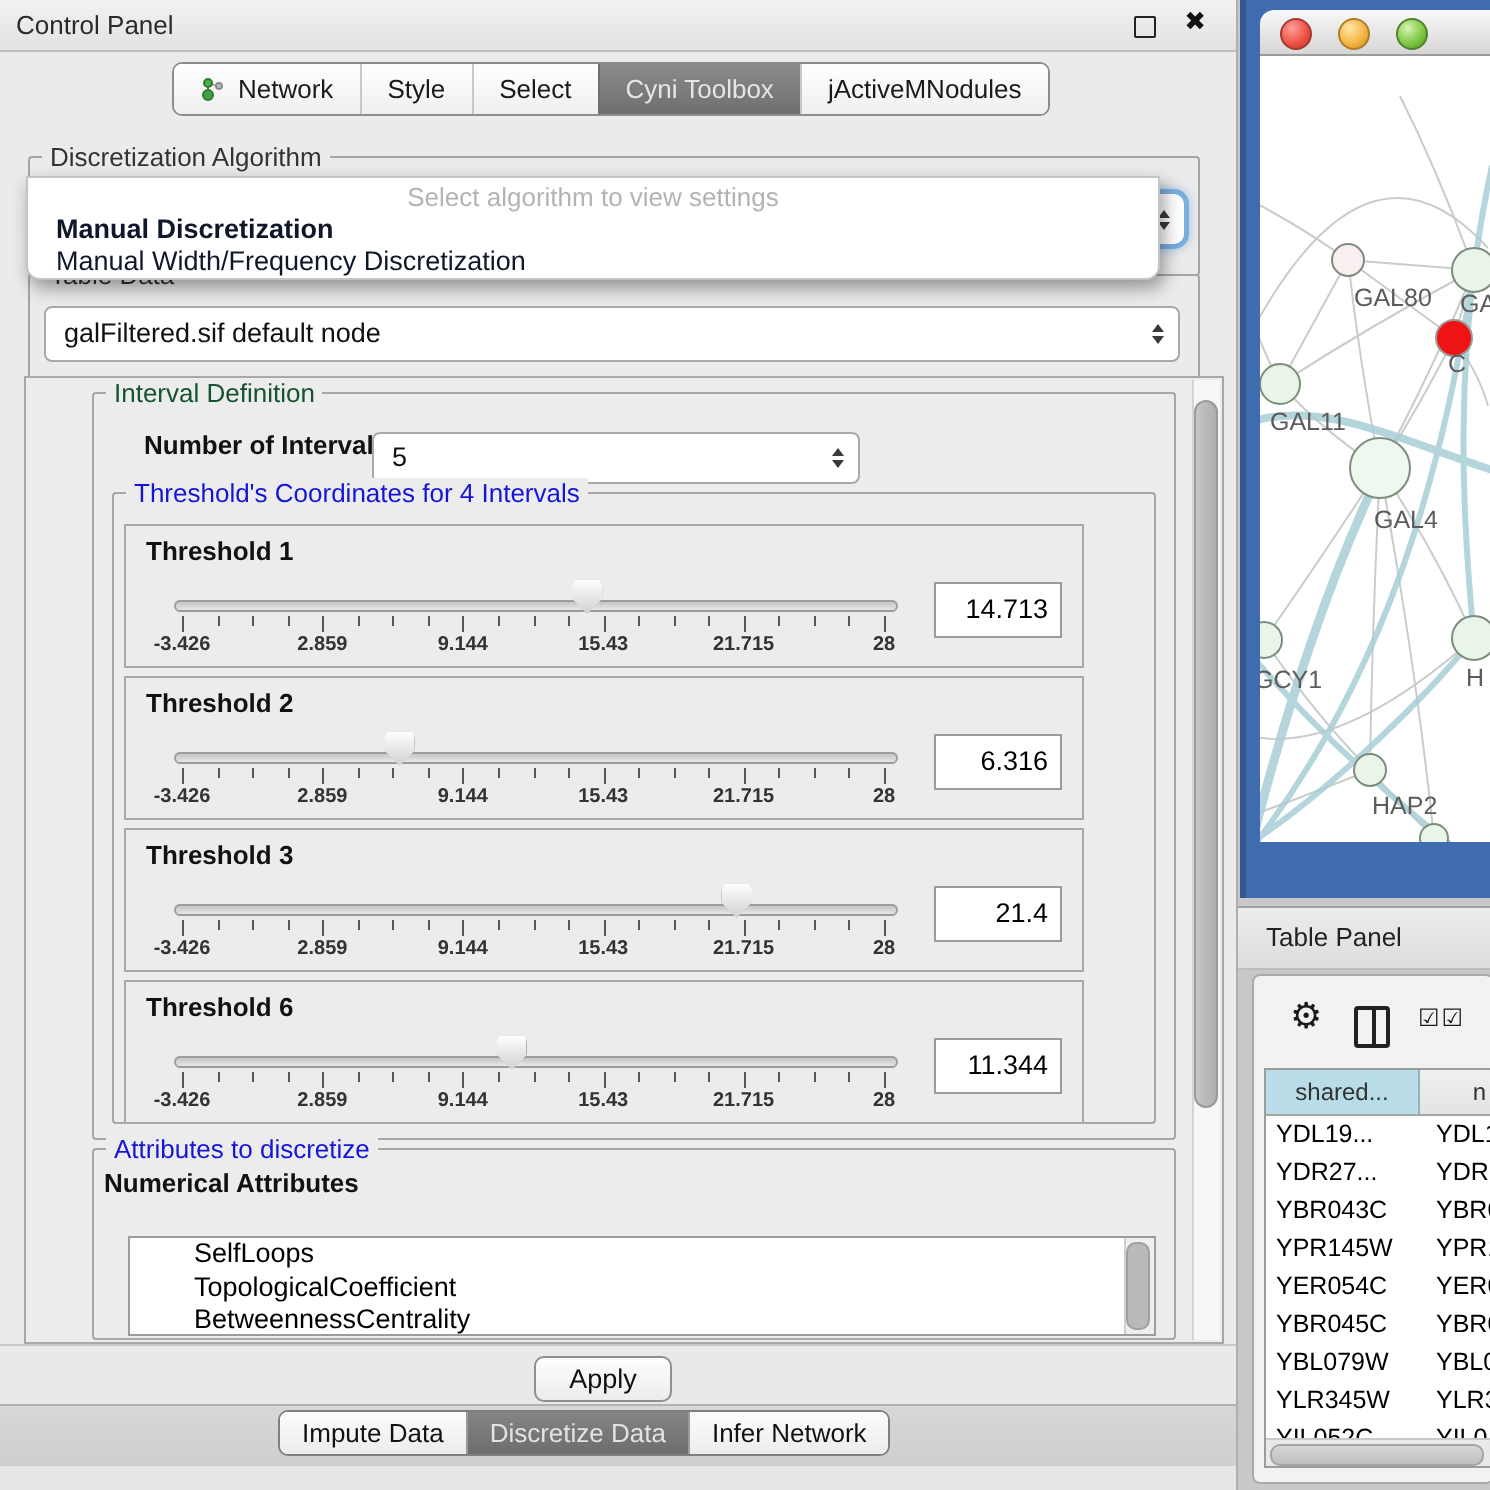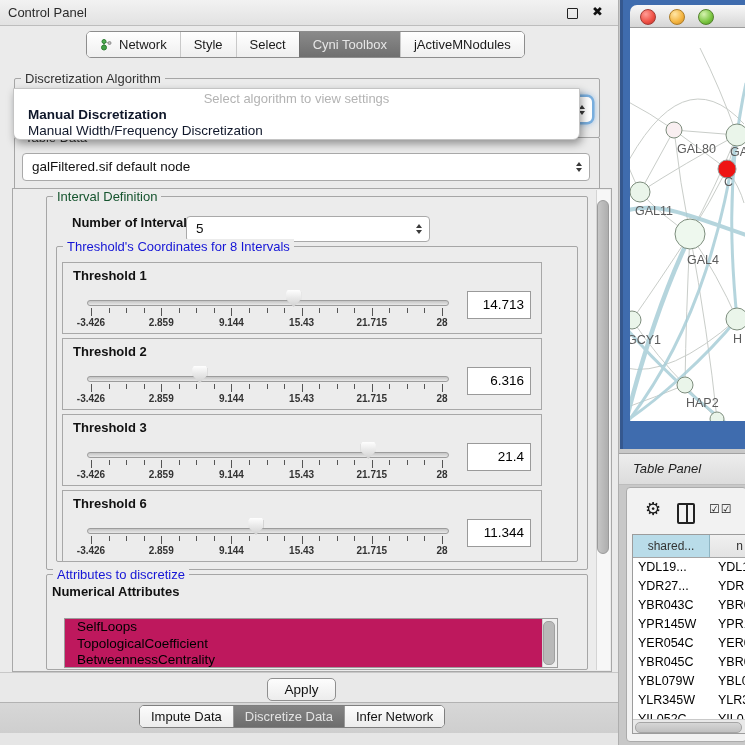--- a/index.html
+++ b/index.html
@@ -38,42 +38,42 @@
   .num-label,.attr-sub{position:absolute;font-size:13px;font-weight:bold;color:#111;}
   .tbox{position:absolute;left:62px;width:478px;height:70px;border:1px solid #a8a8a8;}
   .tlabel{position:absolute;left:10px;top:5px;font-size:13px;font-weight:bold;color:#111;}
   .track{position:absolute;left:24px;top:37px;width:360px;height:4px;background:linear-gradient(#c4c4c4,#e8e8e8);border:1px solid #9c9c9c;border-radius:3px;}
   .thumb{position:absolute;top:27px;width:15px;height:17px;background:linear-gradient(#fefefe,#d0d0d0);
     clip-path:polygon(10% 0,90% 0,100% 15%,100% 55%,50% 100%,0 55%,0 15%);filter:drop-shadow(0 0 1px rgba(0,0,0,.65));}
   .tick{position:absolute;top:45px;width:1px;height:5px;background:#555;}
   .tick.major{height:8px;}
   .ticklab{position:absolute;top:54px;transform:translateX(-50%);font-size:10px;font-weight:bold;color:#333;white-space:nowrap;}
   .tvalue{position:absolute;left:404px;top:28px;width:56px;height:26px;background:#fff;border:1px solid #9a9a9a;font-size:13.5px;text-align:right;padding-right:6px;line-height:26px;color:#000;}
-  .listbox{position:absolute;left:64px;top:618px;width:492px;height:48px;background:#be185d;border:1px solid #9c9c9c;overflow:hidden;}
+  .listbox{position:absolute;left:64px;top:618px;width:492px;height:48px;background:#ffffff;border:1px solid #9c9c9c;overflow:hidden;padding-left:20px;}
   .attr-item{padding-left:12px;font-size:13.5px;line-height:16.5px;color:#000;white-space:nowrap;}
   .ltrack{position:absolute;right:0;top:0;width:14px;height:100%;background:#efefef;border-left:1px solid #cfcfcf;}
   .lthumb{position:absolute;right:2px;top:2px;width:10px;height:42px;background:#b9b9b9;border:1px solid #a0a0a0;border-radius:5px;}
   .apply-strip{position:absolute;left:0;top:672px;width:618px;height:30px;background:#e9e9e9;border-top:1px solid #c8c8c8;}
   .apply-btn{position:absolute;left:267px;top:678px;width:67px;height:21px;background:linear-gradient(#fdfdfd,#ececec);border:1px solid #8f8f8f;border-radius:5px;font-size:13.5px;text-align:center;line-height:21px;color:#111;}
   .bottom-band{position:absolute;left:0;top:702px;width:618px;height:43px;background:linear-gradient(#d7d7d7,#cbcbcb);border-top:1px solid #b2b2b2;}
   .bottom-light{position:absolute;left:0;top:733px;width:618px;height:12px;background:#e6e6e6;}
   .bottom-tabs{position:absolute;left:139px;top:705px;display:flex;border:1px solid #7f7f7f;border-radius:5px;overflow:hidden;background:#fff;}
   .btab{padding:0 11px;height:21px;line-height:21px;font-size:13px;color:#111;background:linear-gradient(#fcfcfc,#ececec);border-left:1px solid #9a9a9a;white-space:nowrap;}
   .btab:first-child{border-left:none;}
   .btab.sel{background:linear-gradient(#848484,#6d6d6d);color:#e3e3e3;}
   
   .rp{position:absolute;left:619px;top:0;width:126px;height:745px;background:#c8c8c8;}
   .netwin{position:absolute;left:1px;top:0;width:125px;height:449px;background:#3f6cae;box-shadow:inset 3px 0 0 #35588f;}
   .net-titlebar{position:absolute;left:10px;top:5px;right:0;height:22px;background:linear-gradient(#f8f8f8,#d6d6d6);border-top-left-radius:7px;border-bottom:1px solid #9b9b9b;}
   .light{position:absolute;top:4px;width:14px;height:14px;border-radius:50%;}
   .light.red{left:10px;background:radial-gradient(circle at 35% 30%,#ff9d96,#ee4e42 60%,#b33530);border:1px solid #a23a33;}
   .light.yellow{left:39px;background:radial-gradient(circle at 35% 30%,#ffe6a6,#f3b33e 60%,#c8872a);border:1px solid #ad7d28;}
   .light.green{left:68px;background:radial-gradient(circle at 35% 30%,#d6f3b0,#79c43f 60%,#4f9427);border:1px solid #53822c;}
   .net-canvas{position:absolute;left:10px;top:28px;width:115px;height:393px;background:#fff;overflow:hidden;}
-  .tp-bar{position:absolute;left:0;top:453px;width:126px;height:30px;background:linear-gradient(#ededed,#dcdcdc);border-top:1px solid #a2a2a2;border-bottom:1px solid #bdbdbd;font-style:italic;}
+  .tp-bar{position:absolute;left:0;top:453px;width:126px;height:30px;background:linear-gradient(#ededed,#dcdcdc);border-top:1px solid #a2a2a2;border-bottom:1px solid #bdbdbd;}
   .tp-title{position:absolute;left:14px;top:7px;font-size:13px;color:#222;}
   .tbl-outer{position:absolute;left:7px;top:487px;width:119px;height:253px;background:#f2f2f2;border:1px solid #ababab;border-radius:4px;}
   .gear{position:absolute;left:18px;top:10px;font-size:18px;color:#1a1a1a;font-family:"DejaVu Sans",sans-serif;}
   .split-icon{position:absolute;left:50px;top:15px;width:14px;height:17px;border:2px solid #222;border-radius:2px;}
   .split-icon::after{content:"";position:absolute;left:50%;top:0;width:2px;height:100%;background:#222;}
   .checks{position:absolute;left:82px;top:14px;font-size:12px;letter-spacing:1px;color:#1a1a1a;font-family:"DejaVu Sans",sans-serif;}
   .grid{position:absolute;left:5px;top:46px;width:113px;height:198px;background:#fff;border:1px solid #9c9c9c;overflow:hidden;}
   .hdr{display:flex;height:22px;border-bottom:1px solid #a5a5a5;font-size:12px;color:#333;}
   .hc1{width:76px;background:#b9dce9;border-right:1px solid #8fb6c4;text-align:center;line-height:22px;}
   .hc2{flex:1;background:linear-gradient(#f0f0f0,#e3e3e3);text-align:right;padding-right:3px;line-height:22px;}
@@ -155,21 +155,21 @@
   </div>
   <div class="num-label" style="left:72px;top:215px;">Number of Intervals</div>
   <div class="combo" style="left:186px;top:216px;width:242px;height:24px;">
     <span class="cval">5</span>
     <span class="stepper">
         <i class="arr up"></i>
         <i class="arr dn"></i>
       </span>
   </div>
   <div class="group" style="left:56px;top:246px;width:520px;height:314px;">
-    <span class="gtitle blue">Threshold's Coordinates for 8 Intervals</span>
+    <span class="gtitle blue">Threshold's Coordinates for 4 Intervals</span>
   </div>
   <div id="sliders">
       <div class="tbox" style="top: 262px;">
         <div class="tlabel">Threshold 1</div>
         <div class="track"></div>
         <div class="tick major" style="left: 28px;"></div>
         <div class="tick" style="left: 45.55px;"></div>
         <div class="tick" style="left: 63.1px;"></div>
         <div class="tick" style="left: 80.65px;"></div>
         <div class="tick major" style="left: 98.2px;"></div>

